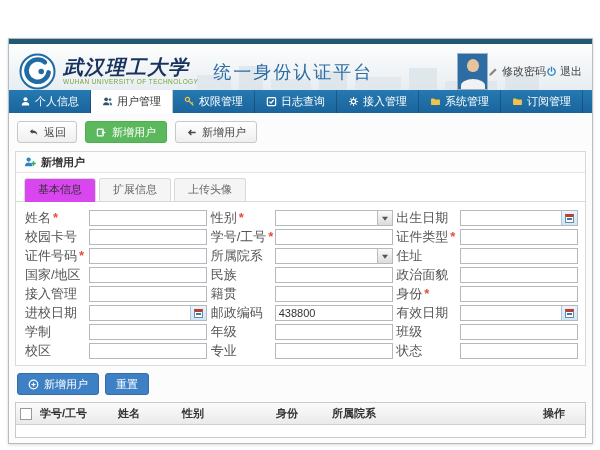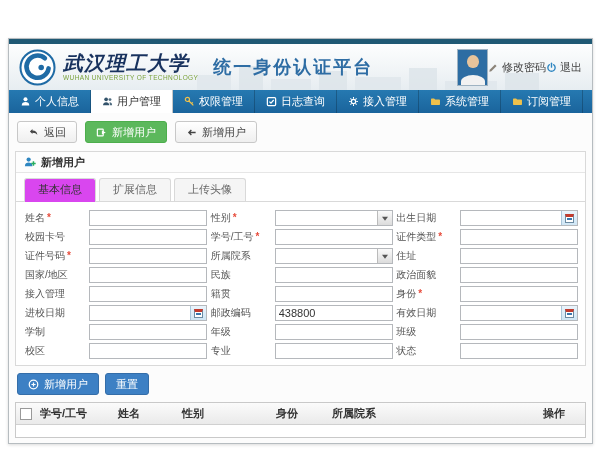--- a/index.html
+++ b/index.html
@@ -1,39 +1,39 @@
 <!DOCTYPE html>
 <html><head>
 <meta charset="utf-8">
 <style>
   html,body{margin:0;padding:0;width:600px;height:450px;background:#fff;
     font-family:"Liberation Sans","DejaVu Sans",sans-serif;overflow:hidden}
   .app{position:absolute;left:8px;top:38px;width:583px;background:#fff;
     border:1px solid #b6bcc0;box-shadow:0 1px 3px rgba(0,0,0,.15)}
   .topstrip{height:5px;background:#1f5974}
   
-  header{height:46px;display:flex;align-items:center;justify-content:space-between;
+  header{height:46px;display:flex;align-items:flex-end;justify-content:space-between;
     padding:0 10px;background:linear-gradient(#fdfefe,#e7edf1);position:relative;overflow:hidden}
   header::before{content:'';position:absolute;left:180px;right:10px;top:14px;bottom:0;opacity:.8;
     background:
       linear-gradient(#e0e7ec,#e0e7ec) 8px  100%/34px 15px no-repeat,
       linear-gradient(#dde5ea,#dde5ea) 50px 100%/24px 24px no-repeat,
       linear-gradient(#e0e7ec,#e0e7ec) 82px 100%/40px 11px no-repeat,
       linear-gradient(#dde5ea,#dde5ea) 130px 100%/28px 19px no-repeat,
       linear-gradient(#e0e7ec,#e0e7ec) 166px 100%/46px 13px no-repeat,
       linear-gradient(#dde5ea,#dde5ea) 220px 100%/28px 22px no-repeat,
       linear-gradient(#e0e7ec,#e0e7ec) 256px 100%/52px 9px  no-repeat,
       linear-gradient(#dde5ea,#dde5ea) 316px 100%/34px 17px no-repeat}
   .brand{display:flex;align-items:center;gap:7px;position:relative;z-index:1}
   .logo-svg{width:37px;height:37px;display:block}
   .uni{display:flex;flex-direction:column;line-height:1.05}
   .uni-cn{font-family:"DejaVu Serif","Liberation Serif",serif;font-style:italic;
     font-weight:bold;font-size:20px;color:#18325e;letter-spacing:1px;white-space:nowrap}
   .uni-en{font-size:6.5px;color:#7aa23c;letter-spacing:.4px;margin-top:1px;white-space:nowrap}
-  .platform{font-size:18px;font-weight:bold;color:#2e6da4;margin-left:8px;
+  .platform{font-size:18px;font-weight:normal;color:#2e6da4;margin-left:8px;
     letter-spacing:2px;white-space:nowrap}
   .userbox{display:flex;align-items:center;position:relative;z-index:1;
     font-size:11px;color:#444}
   .avatar{width:29px;height:35px;background:#2d6da3;border:1px solid #9fb3c2;
     position:relative;overflow:hidden;flex-shrink:0}
   .avatar::before{content:'';position:absolute;left:50%;top:5px;transform:translateX(-50%);
     width:12px;height:13px;border-radius:50% 50% 46% 46%;background:#e6c39b}
   .avatar::after{content:'';position:absolute;left:50%;bottom:-3px;transform:translateX(-50%);
     width:24px;height:13px;border-radius:50% 50% 0 0;background:#f2f2f2}
   .ulink{display:inline-flex;align-items:center;gap:3px;cursor:pointer;color:#444;white-space:nowrap}
@@ -62,21 +62,21 @@
   .panel-head{display:flex;align-items:center;gap:5px;height:20px;padding:0 8px;
     font-size:11px;font-weight:bold;color:#333;border-bottom:1px solid #e6e6e6;background:#fdfdfd}
   .panel-head .ico{width:12px;height:12px}
   .tabs{display:flex;gap:3px;padding:5px 8px 0;border-bottom:1px solid #d9d9d9;background:#fff}
   .tab{padding:3px 13px 4px;font-size:11px;color:#666;background:#f5f5f5;
     border:1px solid #d9d9d9;border-bottom:none;border-radius:3px 3px 0 0;cursor:pointer}
   .tab.active{background:#d946ef;color:#333;margin-bottom:-1px;padding-bottom:5px}
   .form{display:flex;padding:7px 6px 4px}
   .fcol{flex:1}
   .frow{display:flex;align-items:center;height:18px;margin-bottom:1px}
-  .flabel{width:64px;font-size:10px;color:#555;flex-shrink:0;padding-left:3px;white-space:nowrap}
+  .flabel{width:64px;font-size:13px;color:#555;flex-shrink:0;padding-left:3px;white-space:nowrap}
   .req{color:#e74c3c;font-style:normal;font-weight:bold;margin-left:2px}
   .fin{width:118px;height:16px;box-sizing:border-box;border:1px solid #b5b8bc;
     font-size:11px;padding:0 3px;font-family:inherit;color:#333;background:#fff}
   .fsel{width:118px;height:16px;box-sizing:border-box;border:1px solid #b5b8bc;
     background:#fff;position:relative;cursor:pointer}
   .selbtn{position:absolute;right:0;top:0;bottom:0;width:14px;
     background:linear-gradient(#fafafa,#dcdcdc);border-left:1px solid #bbb;cursor:pointer}
   .selbtn::after{content:'';position:absolute;left:50%;top:50%;transform:translate(-50%,-30%);
     border-left:3px solid transparent;border-right:3px solid transparent;border-top:4px solid #555}
   .fdate{width:118px;height:16px;box-sizing:border-box;border:1px solid #b5b8bc;

